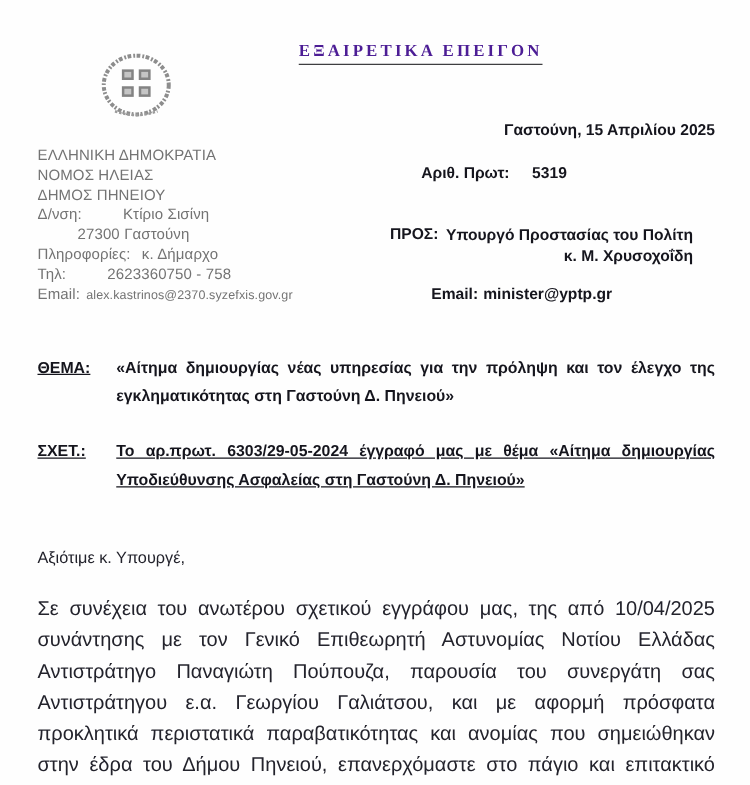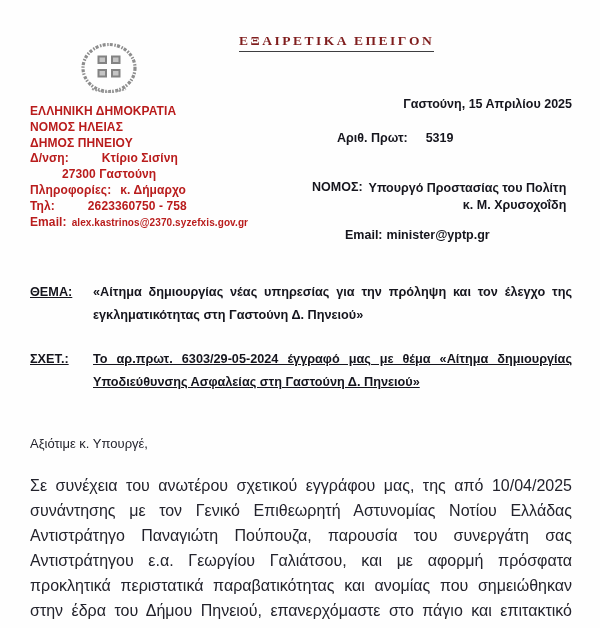--- a/index.html
+++ b/index.html
@@ -13,30 +13,30 @@
     overflow:hidden;
     box-sizing:border-box;
     padding:42px 28px 0 30px;
   }
   
   .stamp{
     position:absolute;left:239px;top:33px;
     font-family:"Liberation Serif", serif;
     font-size:13.5px;font-weight:700;
     letter-spacing:2.5px;
-    color:#7f1d1d;
+    color:#4c1d95;
     border-bottom:1.6px solid #3e3e40;
     padding-bottom:2px;
     white-space:nowrap;
   }
   
   .columns{display:flex;}
   .left-col{width:282px;flex-shrink:0;}
   .emblem{width:74px;height:54px;margin-left:42px;opacity:.85;}
-  .sender{margin-top:8px;font-weight:700;font-size:12px;line-height:15.8px;color:#b91c1c;letter-spacing:.1px;}
+  .sender{margin-top:21px;font-weight:400;font-size:12px;line-height:15.8px;color:#737373;letter-spacing:.1px;}
   .sender .indent{padding-left:32px;}
   .sender .val{margin-left:5px;padding-left:28px;}
   .sender .info-val{margin-left:9px;}
   .sender .email-val{font-size:10px;margin-left:5px;}
   .right-col{flex:1;padding-top:55px;font-weight:700;font-size:12.5px;color:#15151d;}
   .date-line{margin-left:25px;text-align:right;}
   .protocol-line{margin-left:25px;margin-top:20px;}
   .protocol-line .val{margin-left:18px;}
   .to-block{margin-top:35px;display:flex;}
   .to-label{flex-shrink:0;}
@@ -88,21 +88,21 @@
         <div><span>Πληροφορίες:</span><span class="info-val">κ. Δήμαρχο</span></div>
         <div><span>Τηλ:</span><span class="val">2623360750 - 758</span></div>
         <div><span>Email:</span><span class="email-val">alex.kastrinos@2370.syzefxis.gov.gr</span></div>
       </div>
     </div>
 
     <div class="right-col">
       <div class="date-line">Γαστούνη, 15 Απριλίου 2025</div>
       <div class="protocol-line"><span>Αριθ. Πρωτ:</span><span class="val">5319</span></div>
       <div class="to-block">
-        <span class="to-label">ΝΟΜΟΣ:</span>
+        <span class="to-label">ΠΡΟΣ:</span>
         <span class="to-lines">
           <div>Υπουργό Προστασίας του Πολίτη</div>
           <div class="to-line2">κ. Μ. Χρυσοχοΐδη</div>
         </span>
       </div>
       <div class="right-email"><span>Email:</span><span class="val">minister@yptp.gr</span></div>
     </div>
 
   </div>
 

